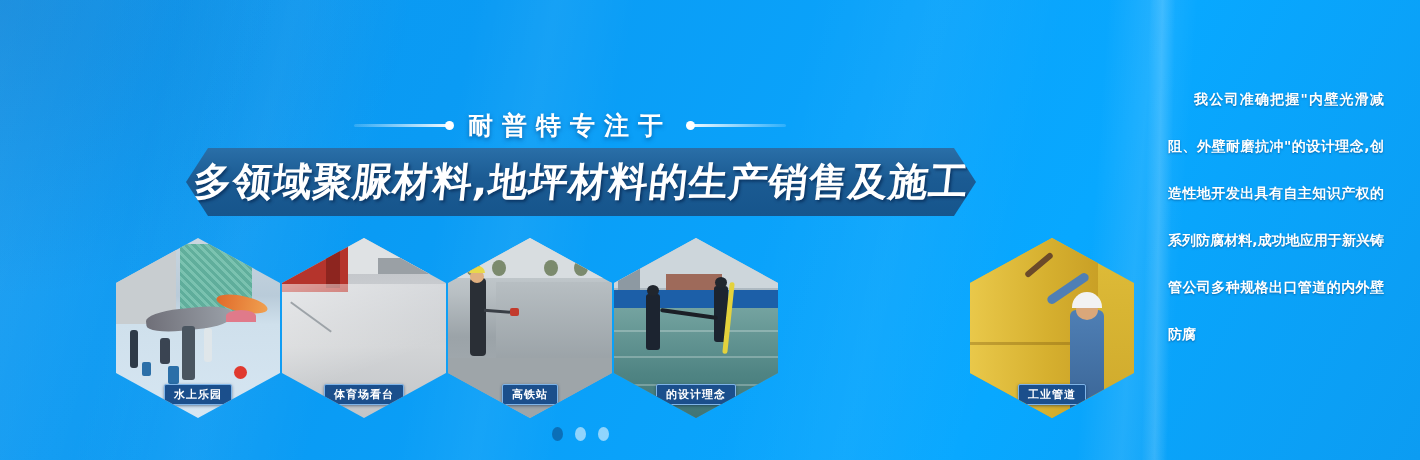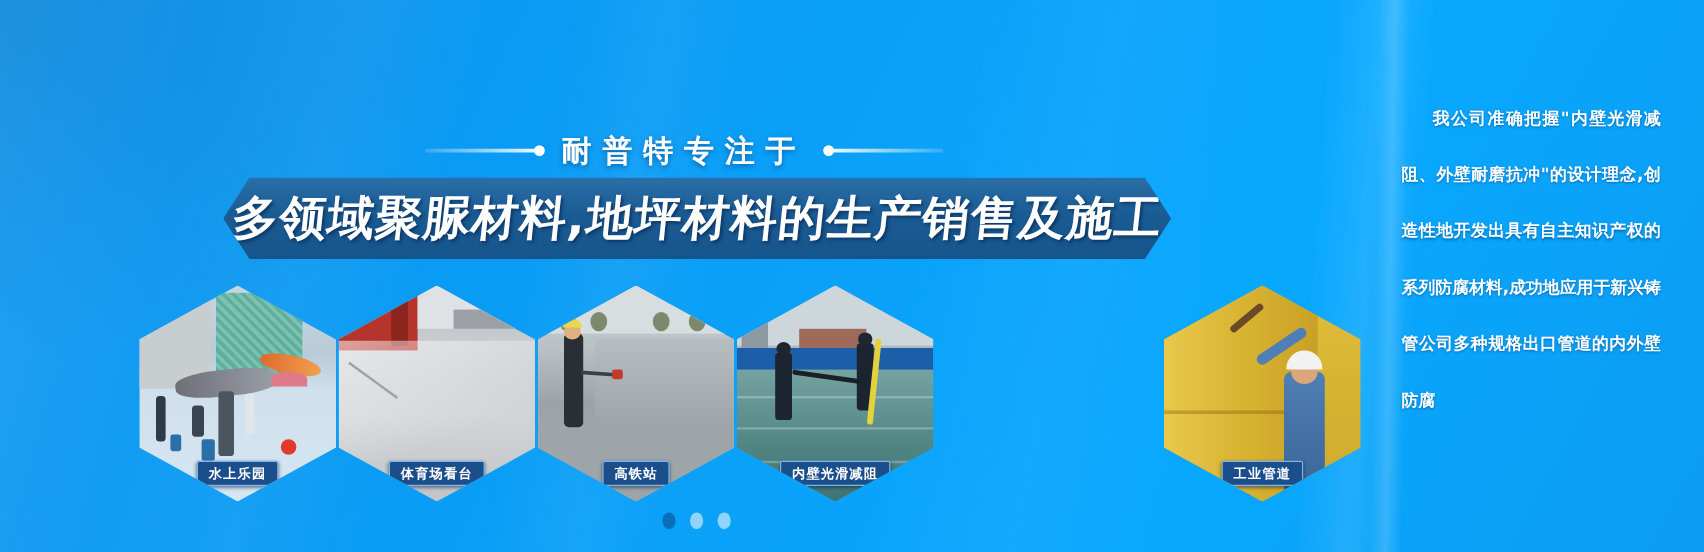--- a/index.html
+++ b/index.html
@@ -269,21 +269,21 @@
         <div class="seam m1"></div>
           <div class="seam m2"></div>
           <div class="seam m3"></div>
         <div class="w wa"></div>
           <div class="w wb"></div>
         <div class="wh ha"></div>
           <div class="wh hb"></div>
         <div class="hose"></div>
           <div class="yel"></div>
       </div>
-      <span class="cap-badge">内壁光滑减阻</span>
+      <span class="cap-badge">的设计理念</span>
     </div>
 
 
     <div class="hex" style="left:854px">
       <div class="scene s6">
         <div class="pipe"></div>
           <div class="ring"></div>
         <div class="brush"></div>
           <div class="arm"></div>
         <div class="body"></div>

